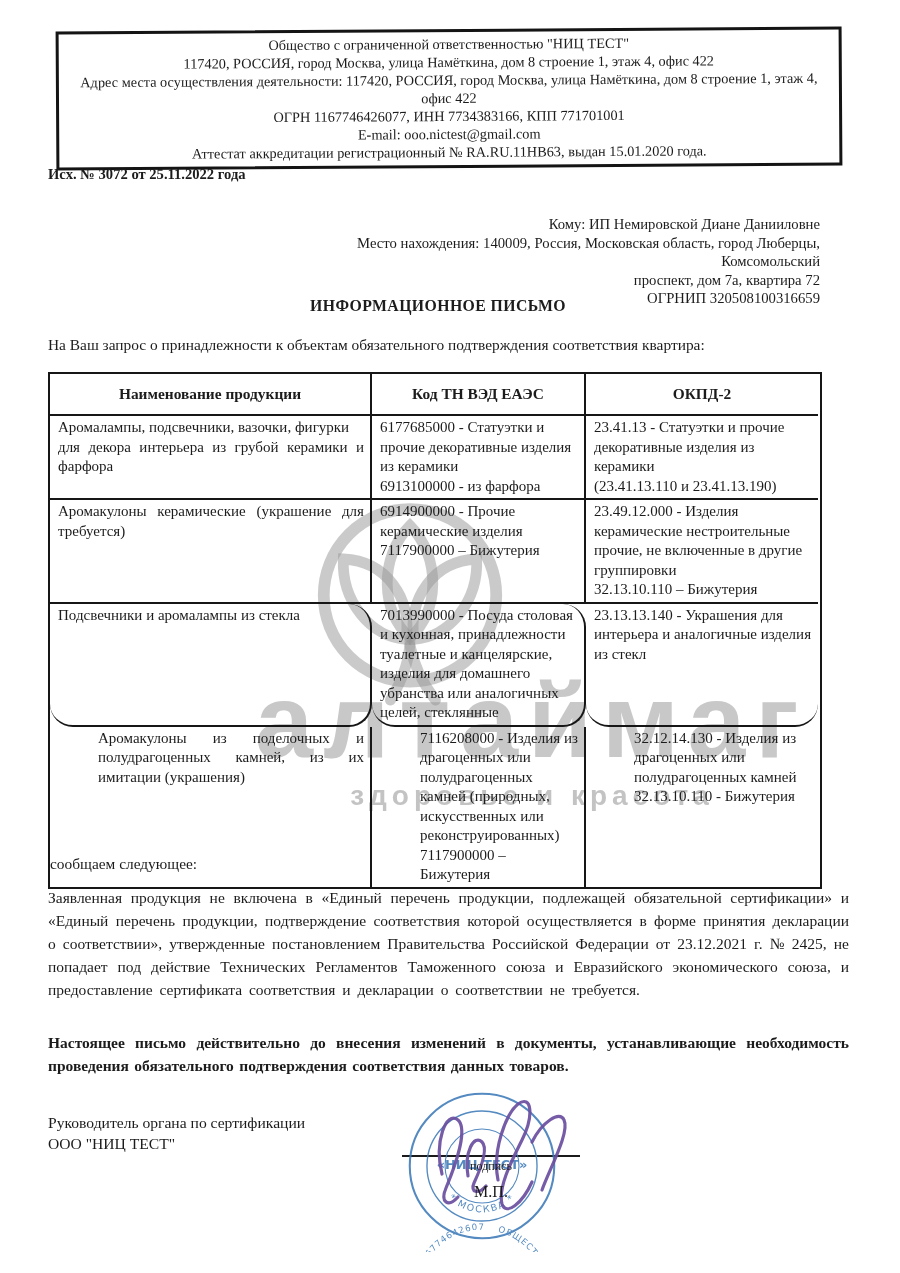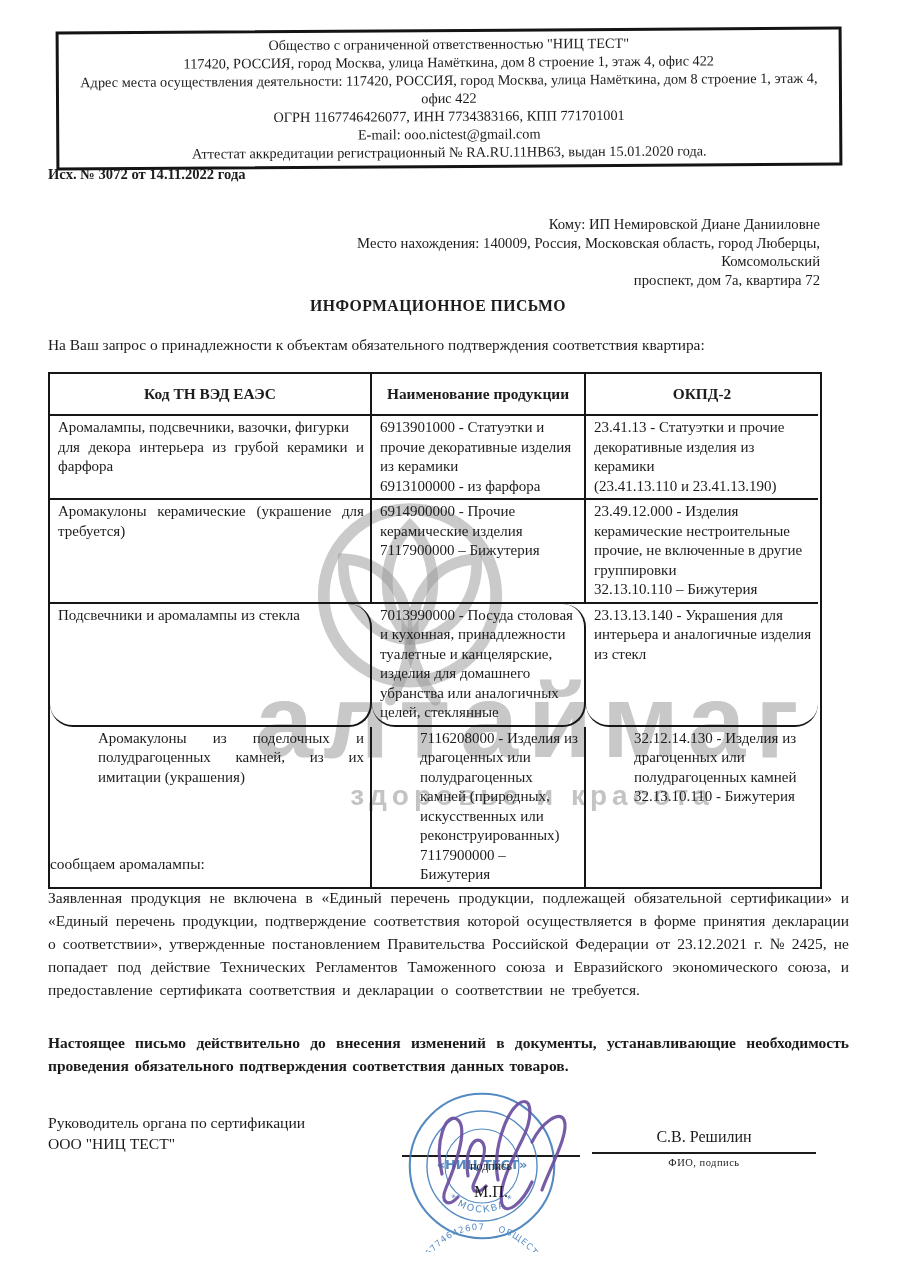--- a/index.html
+++ b/index.html
@@ -107,40 +107,41 @@
   <div class="letterhead">
     <div>Общество с ограниченной ответственностью "НИЦ ТЕСТ"</div>
     <div>117420, РОССИЯ, город Москва, улица Намёткина, дом 8 строение 1, этаж 4, офис 422</div>
     <div>Адрес места осуществления деятельности: 117420, РОССИЯ, город Москва, улица Намёткина, дом 8 строение 1, этаж 4,</div>
     <div>офис 422</div>
     <div>ОГРН 1167746426077, ИНН 7734383166, КПП 771701001</div>
     <div>E-mail: ooo.nictest@gmail.com</div>
     <div>Аттестат аккредитации регистрационный № RA.RU.11НВ63, выдан 15.01.2020 года.</div>
   </div>
 
-  <div class="outgoing">Исх. № 3072 от 14.11.2022 года</div>
+  <div class="outgoing">Исх. № 3072 от 25.11.2022 года</div>
 
   <div class="recipient">
     <div>Кому: ИП Немировской Диане Данииловне</div>
     <div>Место нахождения: 140009, Россия, Московская область, город Люберцы, Комсомольский</div>
     <div>проспект, дом 7а, квартира 72</div>
+    <div>ОГРНИП 320508100316659</div>
   </div>
 
   <div class="doc-title">ИНФОРМАЦИОННОЕ ПИСЬМО</div>
 
   <div class="intro">На Ваш запрос о принадлежности к объектам обязательного подтверждения соответствия квартира:</div>
 
   <div class="prod-table">
+    <div class="cell head">Наименование продукции</div>
     <div class="cell head">Код ТН ВЭД ЕАЭС</div>
-    <div class="cell head">Наименование продукции</div>
     <div class="cell head last-col">ОКПД-2</div>
 
     <div class="cell name rh1">Аромалампы, подсвечники, вазочки, фигурки
 для декора интерьера из грубой керамики и фарфора</div>
-    <div class="cell rh1">6913901000 - Статуэтки и прочие декоративные изделия из керамики
+    <div class="cell rh1">6177685000 - Статуэтки и прочие декоративные изделия из керамики
 6913100000 - из фарфора</div>
     <div class="cell rh1 last-col">23.41.13 - Статуэтки и прочие декоративные изделия из керамики
 (23.41.13.110 и 23.41.13.190)</div>
 
     <div class="cell name rh2">Аромакулоны керамические (украшение для требуется)</div>
     <div class="cell rh2">6914900000 - Прочие керамические изделия
 7117900000 – Бижутерия</div>
     <div class="cell rh2 last-col">23.49.12.000 - Изделия керамические нестроительные прочие, не включенные в другие группировки
 32.13.10.110 – Бижутерия</div>
 
@@ -148,21 +149,21 @@
     <div class="cell rh3">7013990000 - Посуда столовая и кухонная, принадлежности туалетные и канцелярские, изделия для домашнего убранства или аналогичных целей, стеклянные</div>
     <div class="cell rh3 last-col">23.13.13.140 - Украшения для интерьера и аналогичные изделия из стекл</div>
 
     <div class="cell name rh4 last-row">Аромакулоны из поделочных и полудрагоценных камней, из их имитации (украшения)</div>
     <div class="cell rh4 last-row">7116208000 - Изделия из драгоценных или полудрагоценных камней (природных, искусственных или реконструированных)
 7117900000 – Бижутерия</div>
     <div class="cell rh4 last-col last-row">32.12.14.130 - Изделия из драгоценных или полудрагоценных камней
 32.13.10.110 - Бижутерия</div>
   </div>
 
-  <div class="lead">сообщаем аромалампы:</div>
+  <div class="lead">сообщаем следующее:</div>
   <div class="para p1">Заявленная продукция не включена в «Единый перечень продукции, подлежащей обязательной сертификации» и «Единый перечень продукции, подтверждение соответствия которой осуществляется в форме принятия декларации о соответствии», утвержденные постановлением Правительства Российской Федерации от 23.12.2021 г. № 2425, не попадает под действие Технических Регламентов Таможенного союза и Евразийского экономического союза, и предоставление сертификата соответствия и декларации о соответствии не требуется.</div>
   <div class="para p2">Настоящее письмо действительно до внесения изменений в документы, устанавливающие необходимость проведения обязательного подтверждения соответствия данных товаров.</div>
 
   <div class="role">Руководитель органа по сертификации
 ООО "НИЦ ТЕСТ"</div>
 
   <div class="sign-line"></div>
   <div class="sign-caption">подпись</div>
   <div class="mp">М.П.</div>
 
@@ -187,19 +188,14 @@
 
   <svg class="autograph" width="160" height="130" viewBox="0 0 160 130">
     <g fill="none" stroke="#6b4fa0" stroke-width="3.2" stroke-linecap="round">
       <path d="M30,86 C22,54 34,22 46,32 C56,41 44,76 34,100 C28,114 36,120 46,109"></path>
       <path d="M56,88 C52,64 62,46 70,54 C77,61 68,82 62,95 C58,104 66,107 74,98"></path>
       <path d="M86,92 C80,62 94,26 106,16 C120,6 122,28 110,52 C98,76 86,100 90,116 C94,128 110,116 120,94"></path>
       <path d="M120,54 C130,34 148,22 152,32 C158,44 138,80 130,102"></path>
     </g>
   </svg>
 
-  <div class="fio-block">
-    <div class="fio-name">С.В. Решилин</div>
-    <div class="fio-line"></div>
-    <div class="fio-caption">ФИО, подпись</div>
-  </div>
 
 </div>
 
 </body></html>

